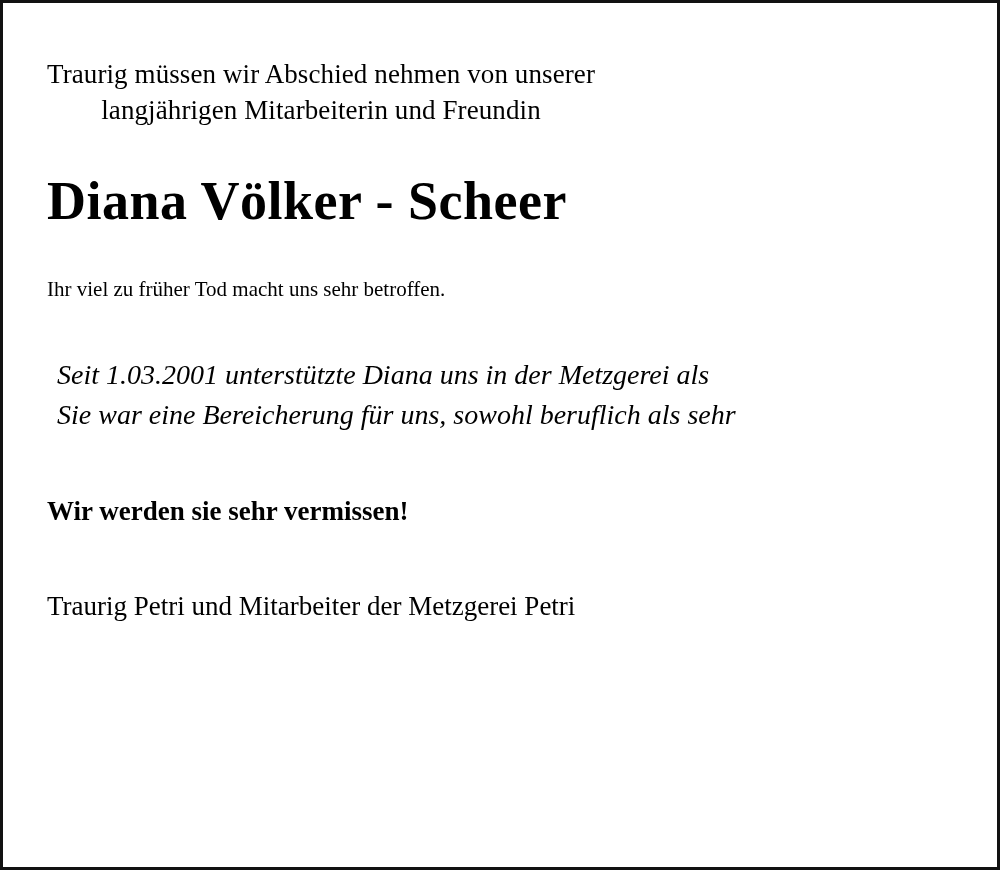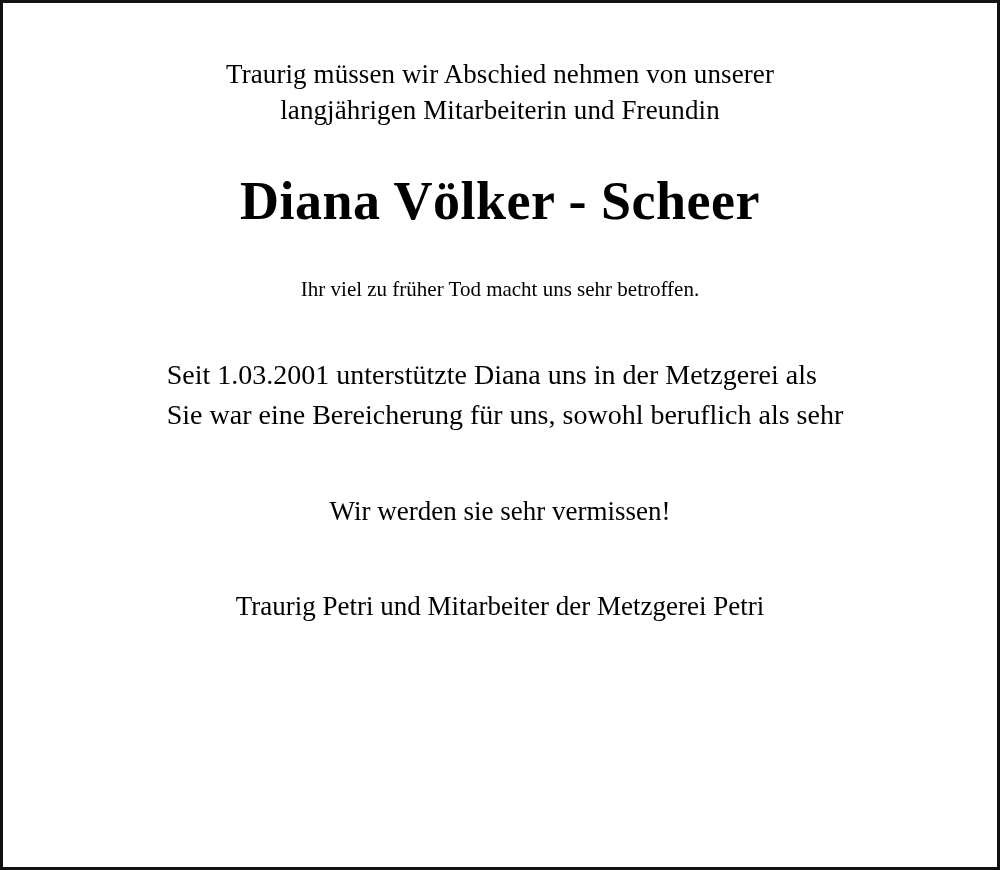--- a/index.html
+++ b/index.html
@@ -16,21 +16,21 @@
   }
   .obituary-card {
     box-sizing: border-box;
     width: 1000px;
     height: 870px;
     border: 3px solid #111111;
     background: #ffffff;
     padding: 48px 44px 30px 44px;
     display: flex;
     flex-direction: column;
-    align-items: center;
+    align-items: flex-start;
   }
   .intro {
     text-align: center;
     font-size: 27px;
     line-height: 1.32;
     letter-spacing: 0.1px;
     margin: 6px 0 0 0;
   }
   .intro-line {
     display: block;
@@ -50,25 +50,26 @@
     margin: 44px 0 0 0;
   }
   .body-block {
     text-align: left;
     font-size: 28px;
     line-height: 1.42;
     margin: 52px 0 0 10px;
   }
   .body-line {
     display: block;
+    font-style: italic;
   }
   .emphasis {
     text-align: center;
     font-size: 27px;
-    font-weight: normal;
+    font-weight: bold;
     margin: 62px 0 0 0;
   }
   .signature {
     text-align: center;
     font-size: 27px;
     margin: 64px 0 0 0;
   }
   .spacer {
     flex: 1 1 auto;
   }

